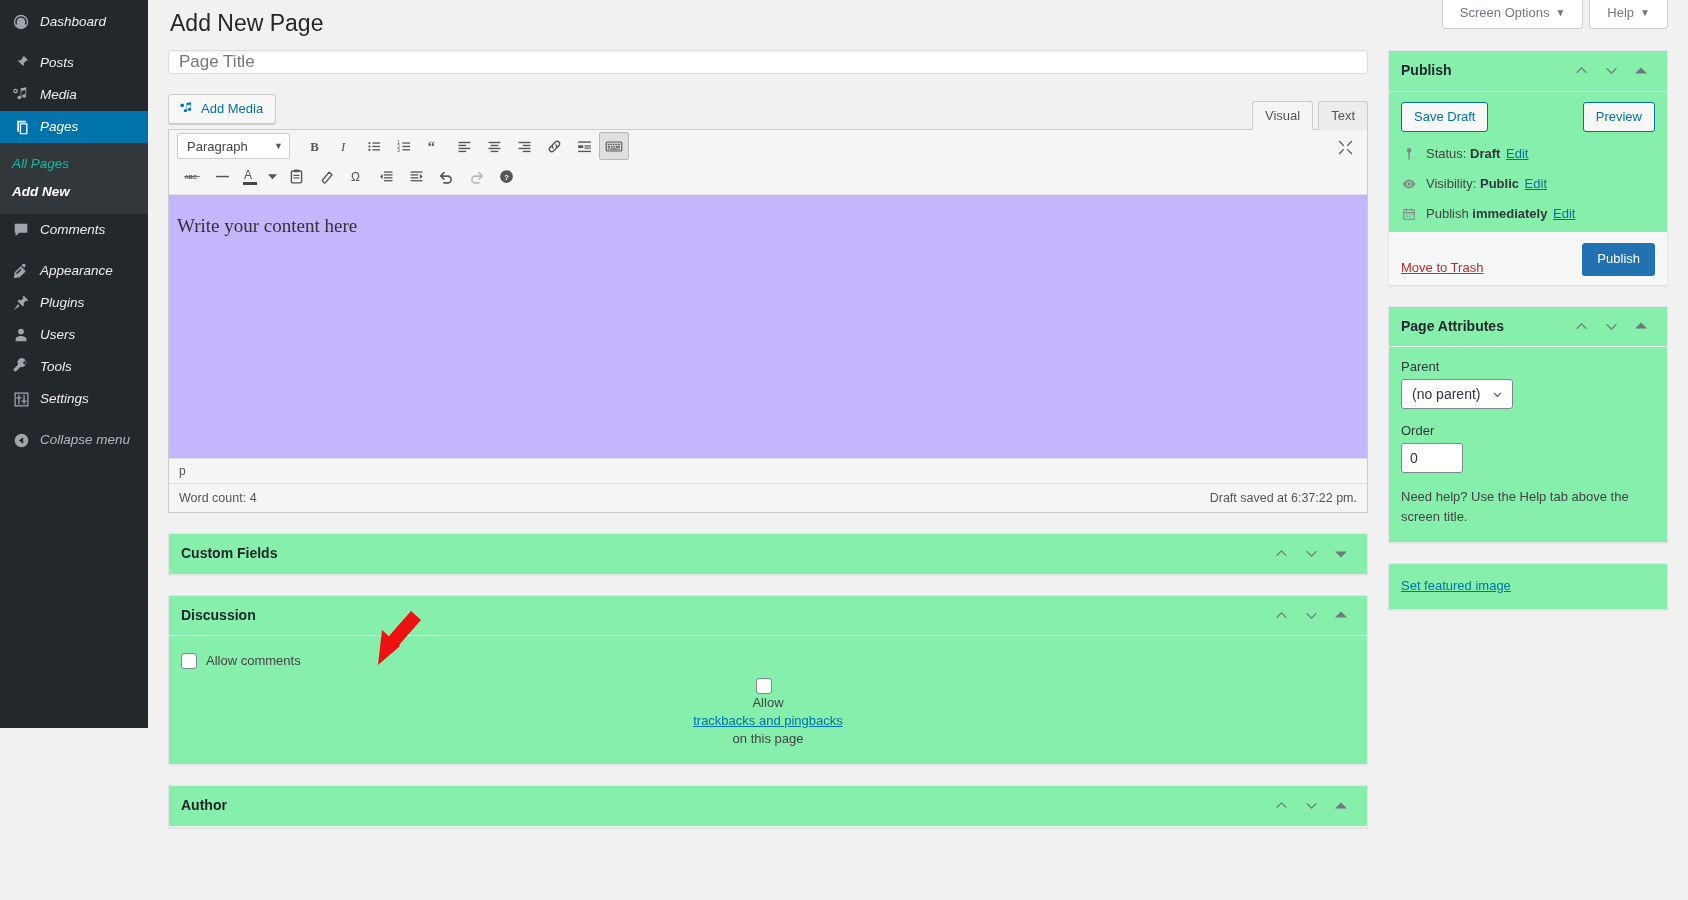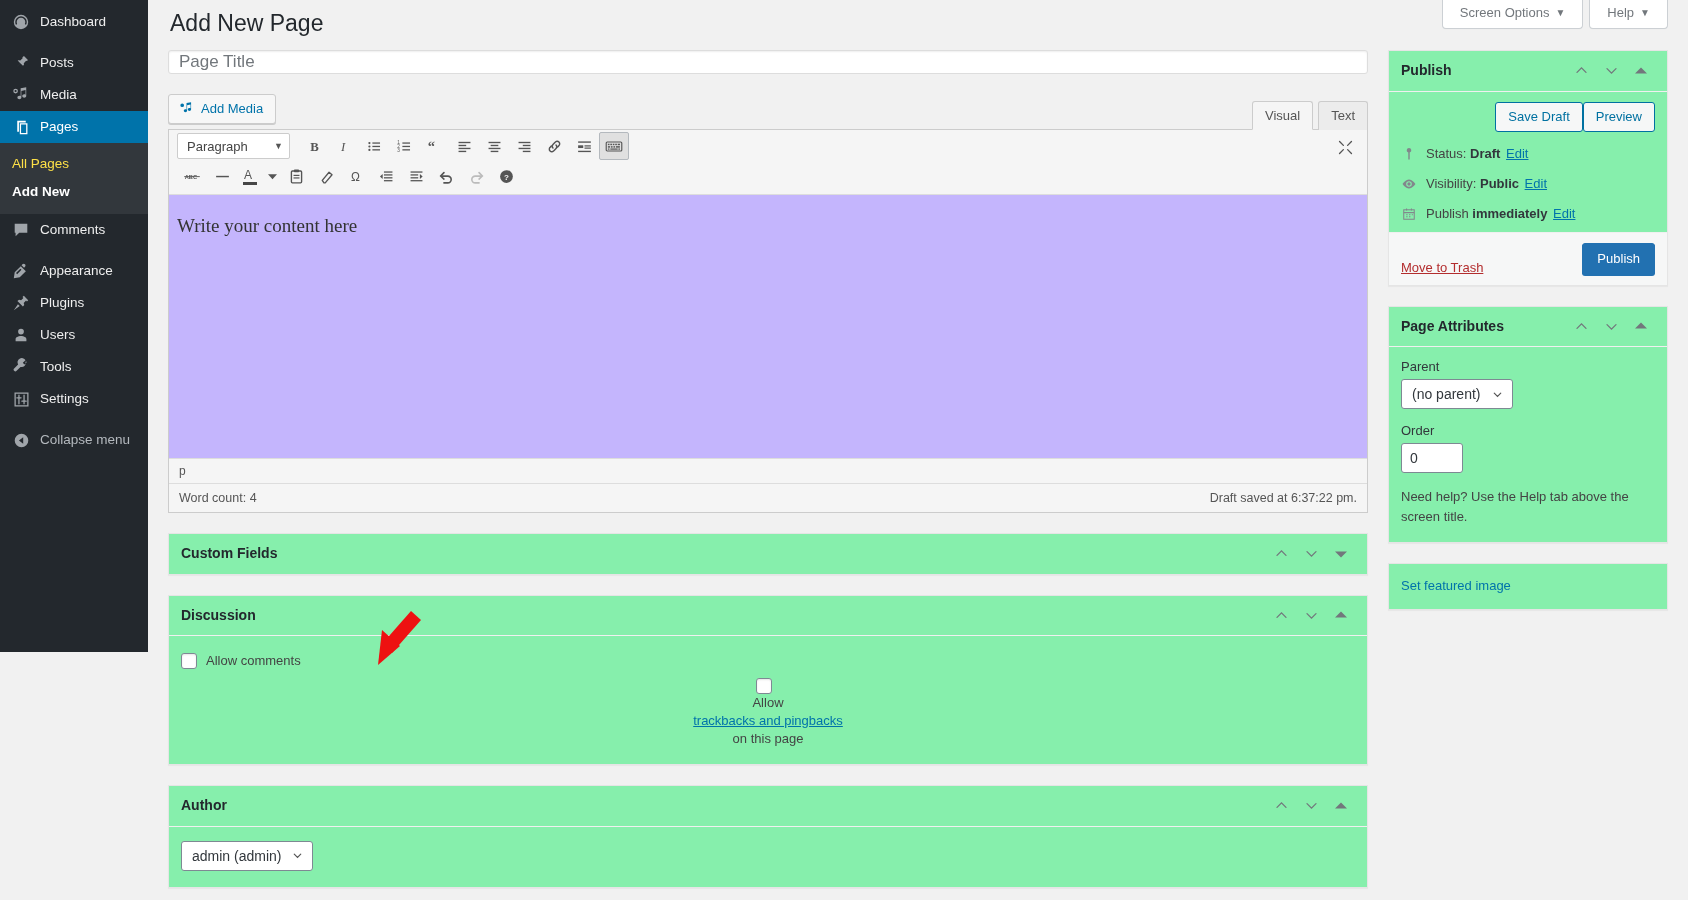--- a/index.html
+++ b/index.html
@@ -12,24 +12,25 @@
     font-size: 13px;
     color: #444;
     -webkit-font-smoothing: antialiased;
   }
 
   
   #app { position: relative; width: 1688px; height: 900px; display: flex; }
 
   
   #adminmenu {
-    width: 148px; min-width: 148px; height: 652px;
+    width: 148px; min-width: 148px; height: 728px;
     background: #23282d; color: #eee;
     padding-top: 6px;
     position: relative;
+    font-style: italic;
   }
   .menu-item {
     position: relative;
     display: flex; align-items: center;
     height: 32px; padding-left: 10px;
     color: #eee; font-size: 13.5px; line-height: 18px;
     cursor: pointer; white-space: nowrap;
   }
   .menu-item .mi-icon {
     width: 22px; height: 20px; margin-right: 8px;
@@ -43,21 +44,21 @@
   .menu-item.current .mi-icon { color: #fff; }
   .menu-item.current::after {
     content: ""; position: absolute; right: -8px; top: 50%;
     margin-top: -8px; border: 8px solid transparent;
     border-right-color: #f1f1f1;
   }
   .menu-sep { height: 9px; }
   .submenu { background: #32373c; padding: 7px 0 8px 0; }
   .submenu .sub-item {
     display: block; padding: 6px 0 6px 12px;
-    font-size: 13.5px; color: #fde047; cursor: pointer; line-height: 16px;
+    font-size: 13.5px; color: #14b8a6; cursor: pointer; line-height: 16px;
   }
   .submenu .sub-item.current { color: #fff; font-weight: 600; }
 
   
   #wpcontent {
     flex: 1 1 auto; height: 900px; position: relative;
     background: #f1f1f1; overflow: hidden;
   }
 
   
@@ -209,21 +210,21 @@
     background: #fff; border: 1px solid #7e8993; border-radius: 3px;
     box-shadow: 0 0 0 transparent;
     height: 30px; padding: 0 8px 0 10px; font-size: 14px; color: #32373c;
     cursor: pointer; min-width: 120px;
   }
   .wp-select .chev { margin-left: 10px; color: #555; display:flex; }
 
   
   #submitdiv .inside { padding: 0; }
   .submitbox-top {
-    display: flex; justify-content: flex-end; align-items: flex-start;
+    display: flex; justify-content: space-between; align-items: flex-start;
     padding: 10px 12px 10px 12px;
   }
   .button-secondary {
     background: #f6f7f7; border: 1px solid #0071a1; border-radius: 3px;
     color: #0071a1; font-size: 13px; line-height: 16px;
     padding: 6px 12px; cursor: pointer;
   }
   .misc-pub {
     display: flex; align-items: center; gap: 9px;
     padding: 3px 12px 9px 12px; font-size: 13px; color: #444; line-height: 18px;
@@ -243,21 +244,21 @@
     padding: 7px 14px; cursor: pointer;
     box-shadow: 0 1px 0 #2271b1;
   }
   .field-label { font-size: 13px; color: #32373c; margin-bottom: 5px; display:block; }
   .order-input {
     width: 62px; height: 30px; padding: 0 8px; font-size: 14px;
     border: 1px solid #7e8993; border-radius: 3px; color: #32373c;
     background: #fff; outline: none; font-family: "Liberation Sans", sans-serif;
   }
   .help-note { font-size: 13px; color: #444; line-height: 1.5; margin-top: 14px; }
-  .set-featured { color: #0073aa; font-size: 13px; cursor: pointer; }
+  .set-featured { color: #0073aa; text-decoration: underline; font-size: 13px; cursor: pointer; }
 
   
   #annotation-arrow { position: absolute; left: 170px; top: 608px; pointer-events: none; z-index: 50; }
 </style>
 </head>
 <body>
 
 <div id="app">
 
   <div id="adminmenu">
@@ -683,30 +684,20 @@
                       <path d="M4 7.5l6 6 6-6"></path>
                     </svg>
                 </span>
                 <span class="handlediv">
                   <svg width="12" height="12" viewBox="0 0 12 12" fill="currentColor">
                       <path d="M0 8.5h12L6 2.5z"></path>
                     </svg>
                 </span>
               </div>
             </div>
-            <div class="inside" style="padding:14px 12px 16px 12px">
-              <div class="wp-select">
-                <span>admin (admin)</span>
-                <span class="chev">
-                  <svg width="13" height="13" viewBox="0 0 20 20" fill="none" stroke="currentColor" stroke-width="1.8" stroke-linecap="round">
-                      <path d="M5 8l5 5 5-5"></path>
-                    </svg>
-                </span>
-              </div>
-            </div>
           </div>
 
         </div>
 
         <div id="postbox-container-1">
 
           <div class="postbox" id="submitdiv" style="margin-top:0">
             <div class="postbox-header">
               <h2>Publish</h2>
               <div class="handle-actions">

